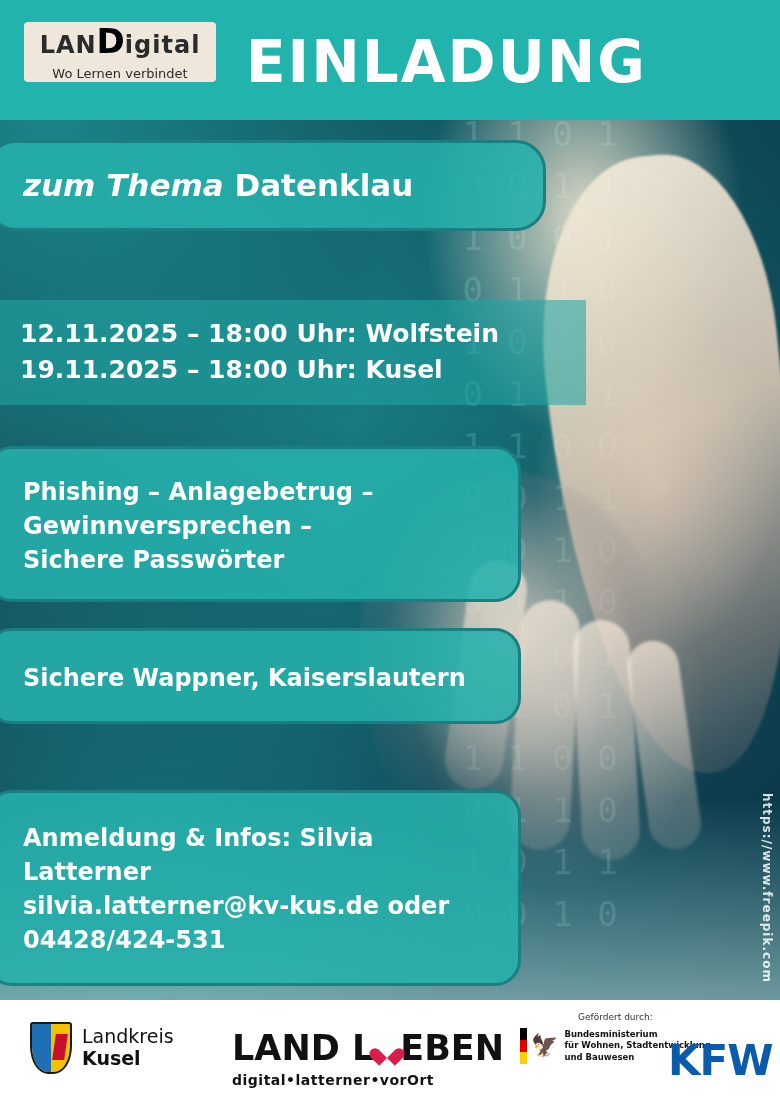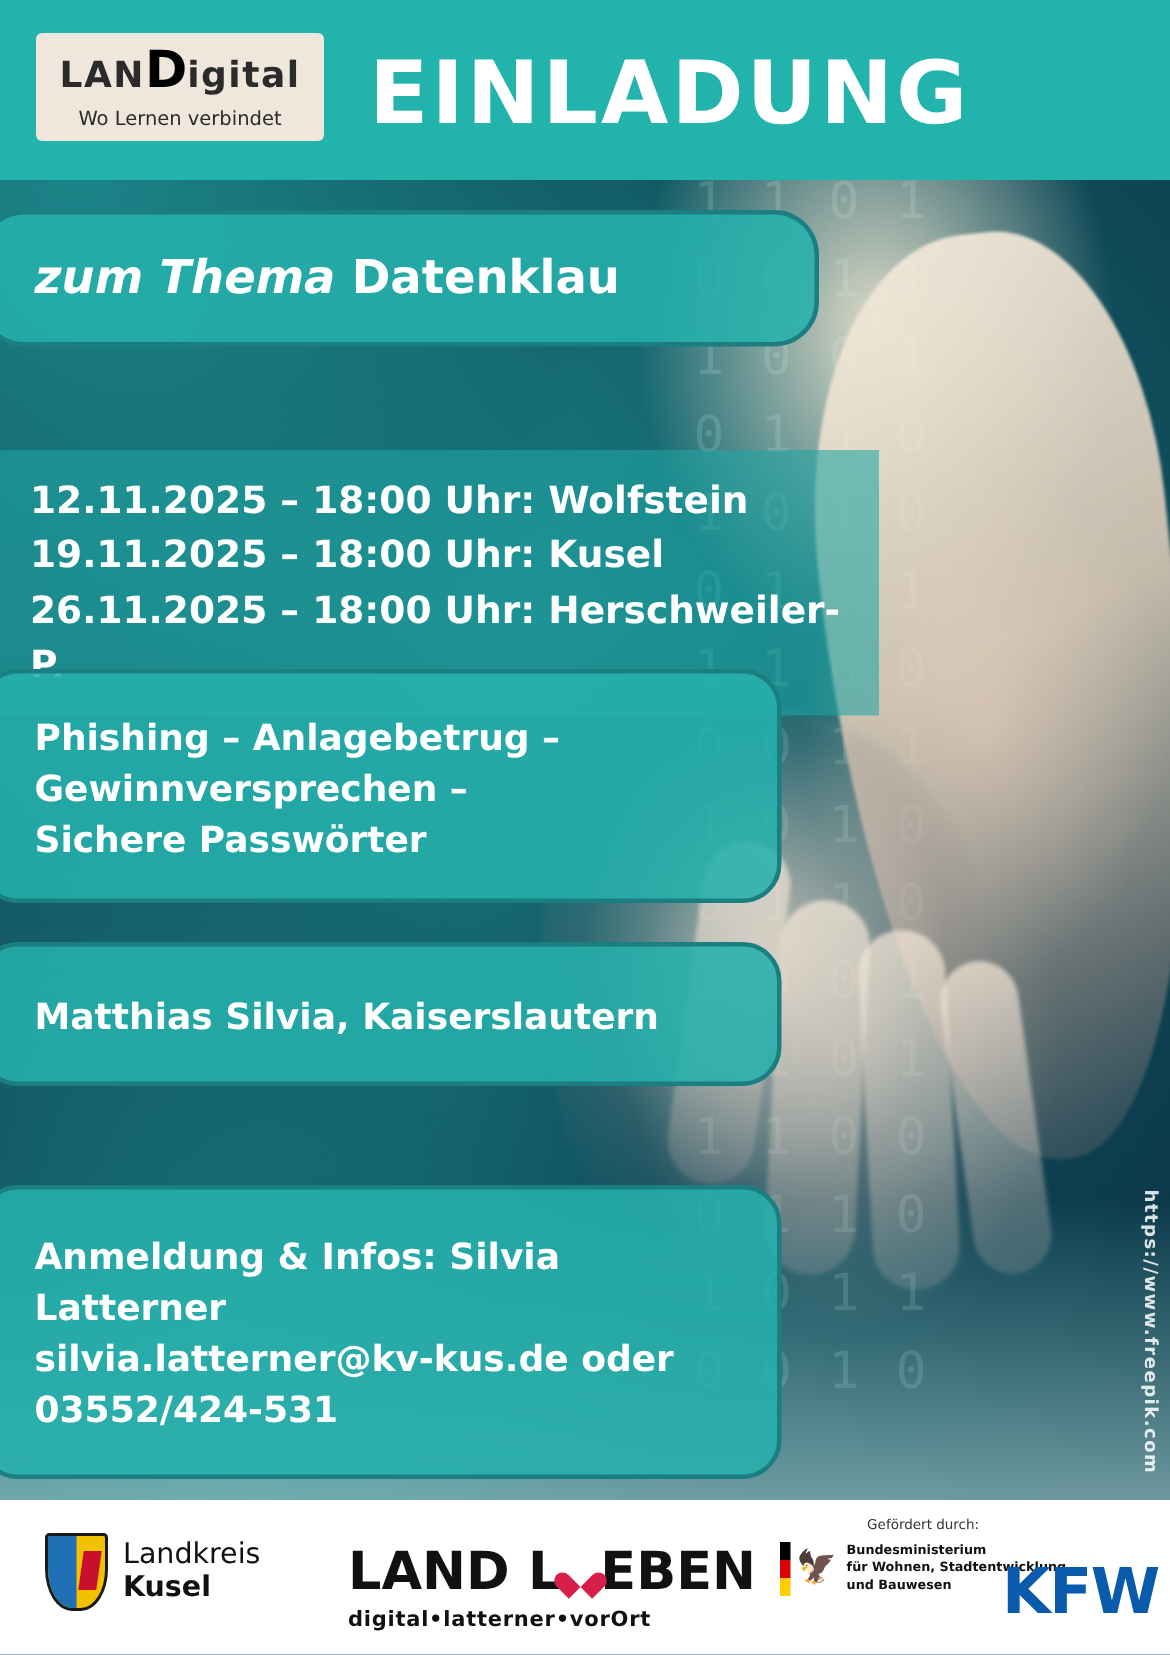--- a/index.html
+++ b/index.html
@@ -106,21 +106,21 @@
   
   .header {
     position: absolute;
     left: 0; right: 0; top: 0;
     height: 120px;
     background: #22b3ad;
   }
   .logo-box {
     position: absolute;
     left: 24px; top: 22px;
-    width: 192px; height: 72px;
+    width: 192px; height: 60px;
     background: #efe7dc;
     border-radius: 4px;
     display: flex;
     flex-direction: column;
     align-items: center;
     justify-content: center;
   }
   .logo-main {
     font-size: 27px;
     font-weight: bold;
@@ -347,42 +347,36 @@
       <span>–</span>
       <span>18:00 Uhr:</span>
       <span class="loc">Wolfstein</span>
     </div>
     <div class="date-row">
       <span>19.11.2025</span>
       <span>–</span>
       <span>18:00 Uhr:</span>
       <span class="loc">Kusel</span>
     </div>
-    <div class="date-row">
-      <span>26.11.2025</span>
-      <span>–</span>
-      <span>18:00 Uhr:</span>
-      <span class="loc">Herschweiler-P.</span>
-    </div>
   </div>
 
   <div class="panel panel-topics">
     <div>Phishing – Anlagebetrug –</div>
     <div>Gewinnversprechen –</div>
     <div>Sichere Passwörter</div>
   </div>
 
   <div class="panel panel-speaker">
-    <div>Matthias Silvia, Kaiserslautern</div>
+    <div>Sichere Wappner, Kaiserslautern</div>
   </div>
 
   <div class="panel panel-contact">
     <div>Anmeldung &amp; Infos: Silvia Latterner</div>
     <div>silvia.latterner@kv-kus.de oder</div>
-    <div>03552/424-531</div>
+    <div>04428/424-531</div>
   </div>
 
   <div class="credit">https://www.freepik.com</div>
 
   <div class="footer">
 
     <div class="f-item lk">
       <div class="crest"></div>
       <div class="lk-text">
         <div class="l1">Landkreis</div>

